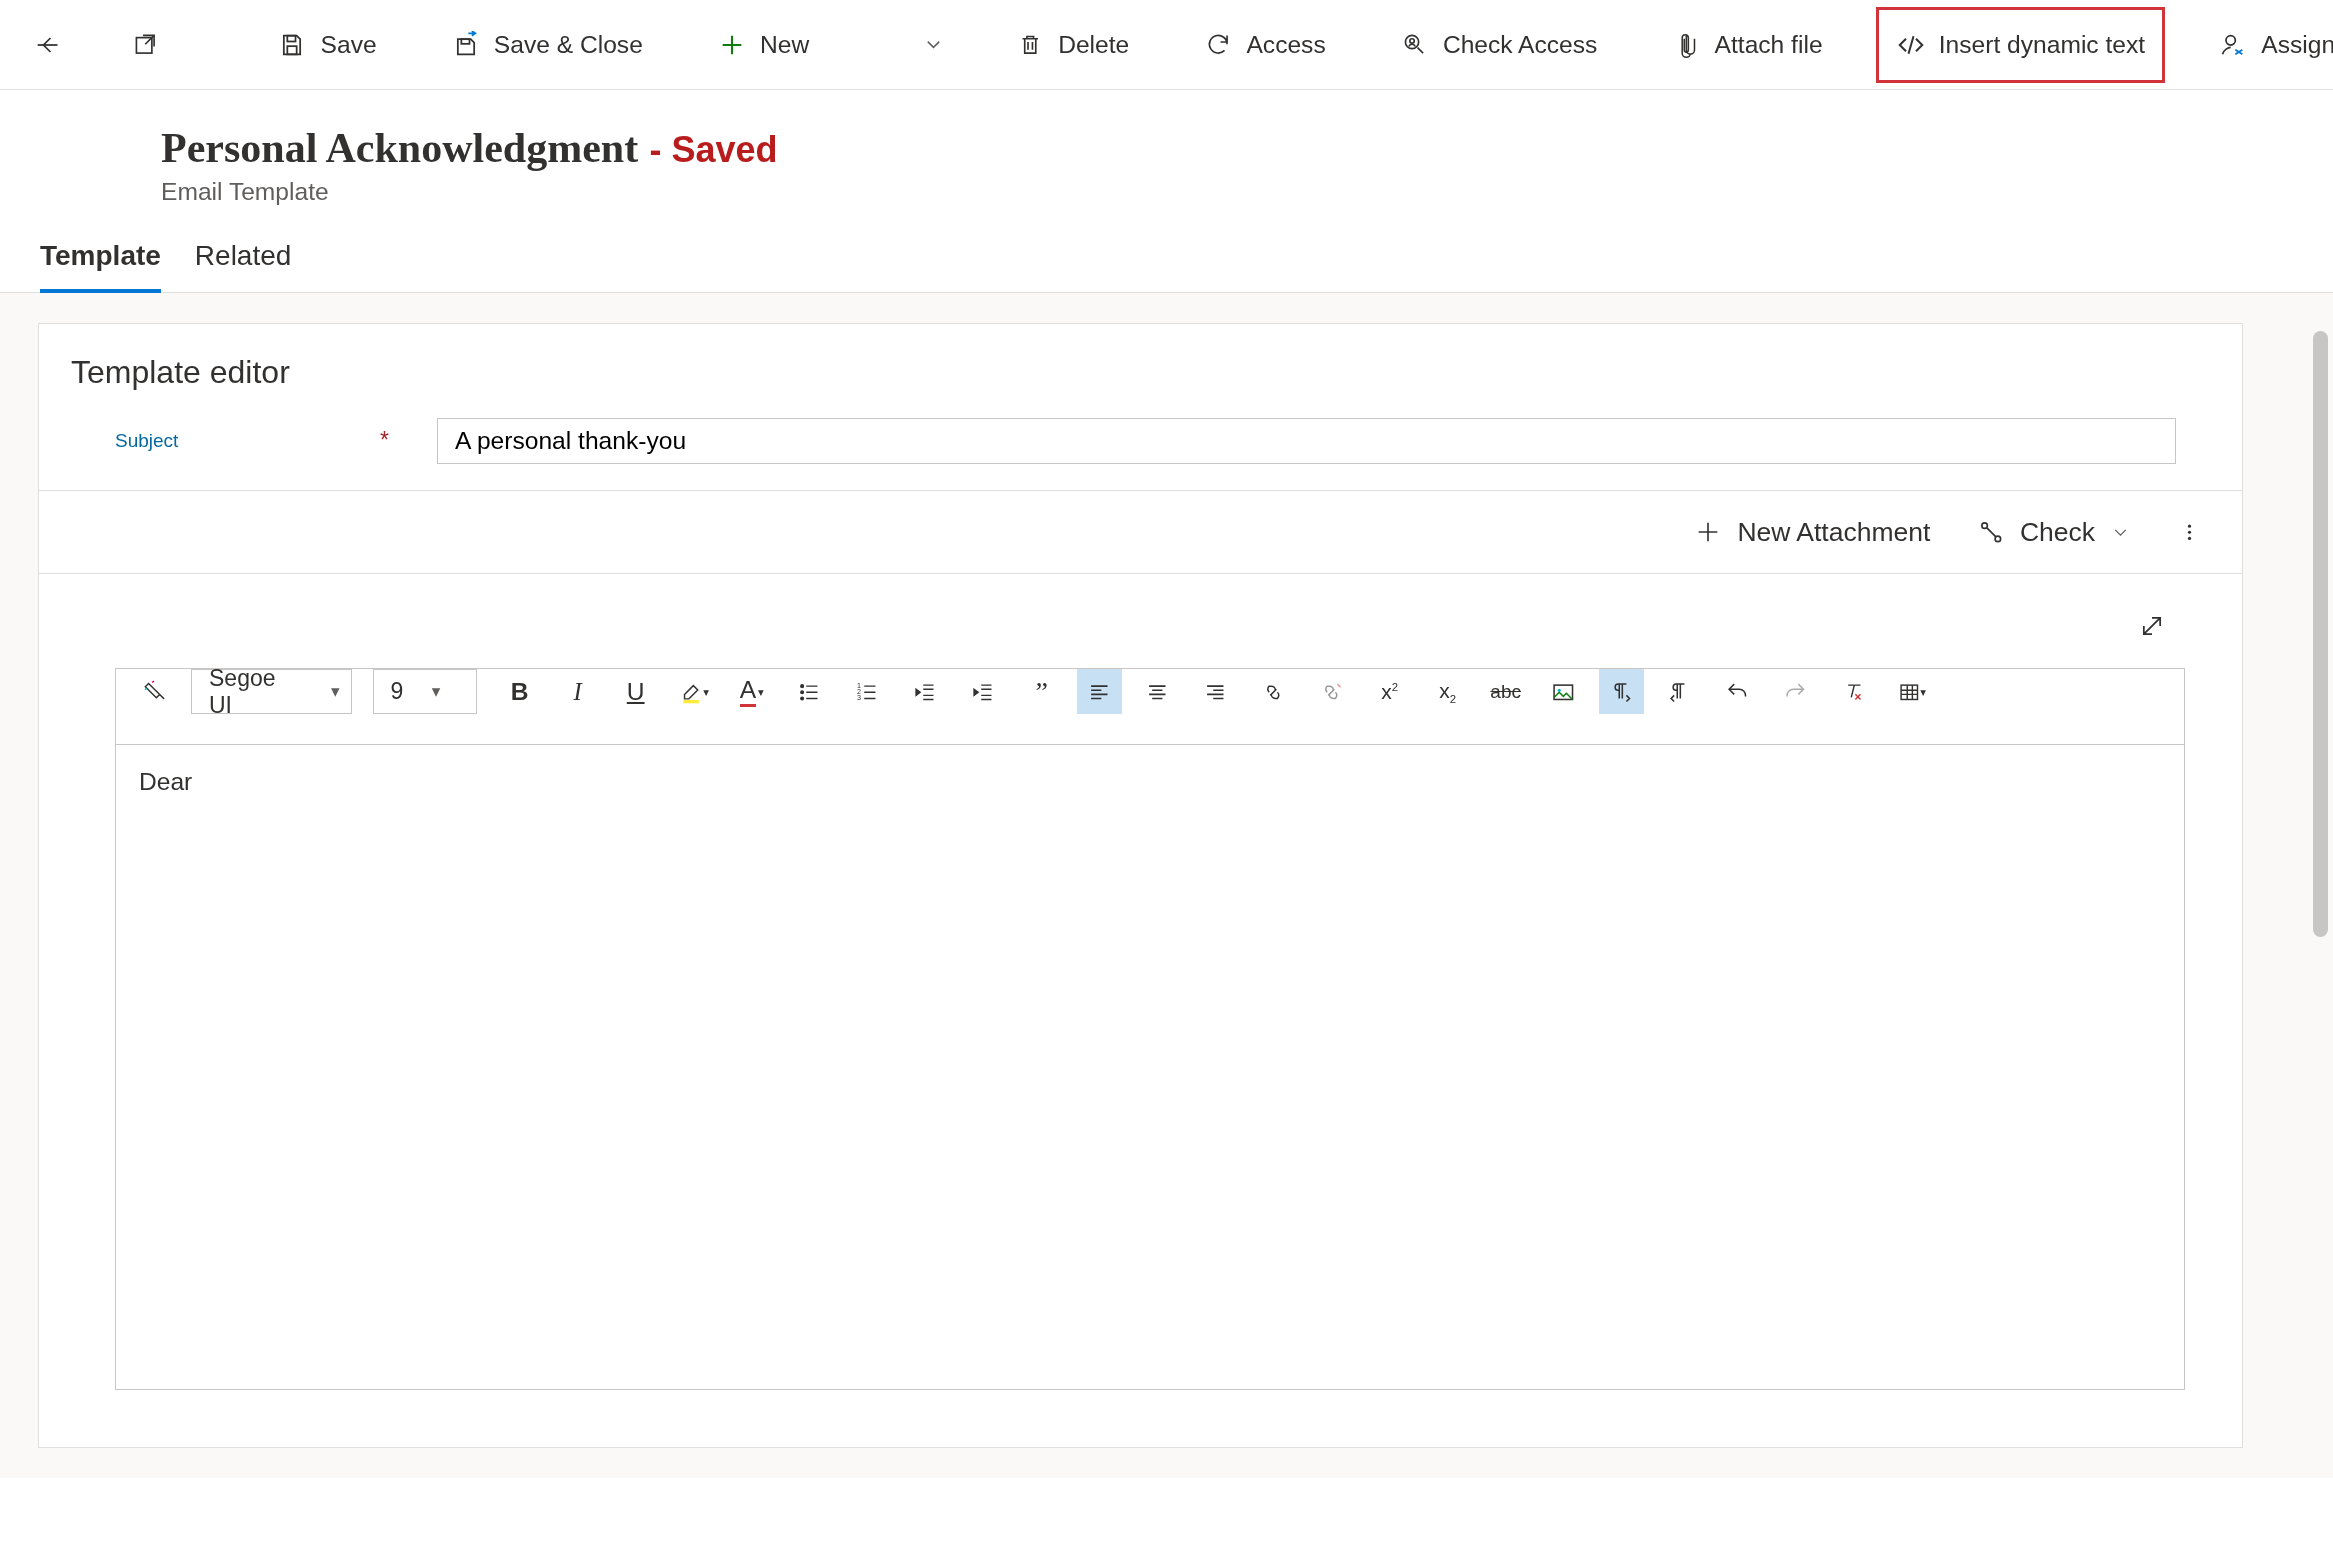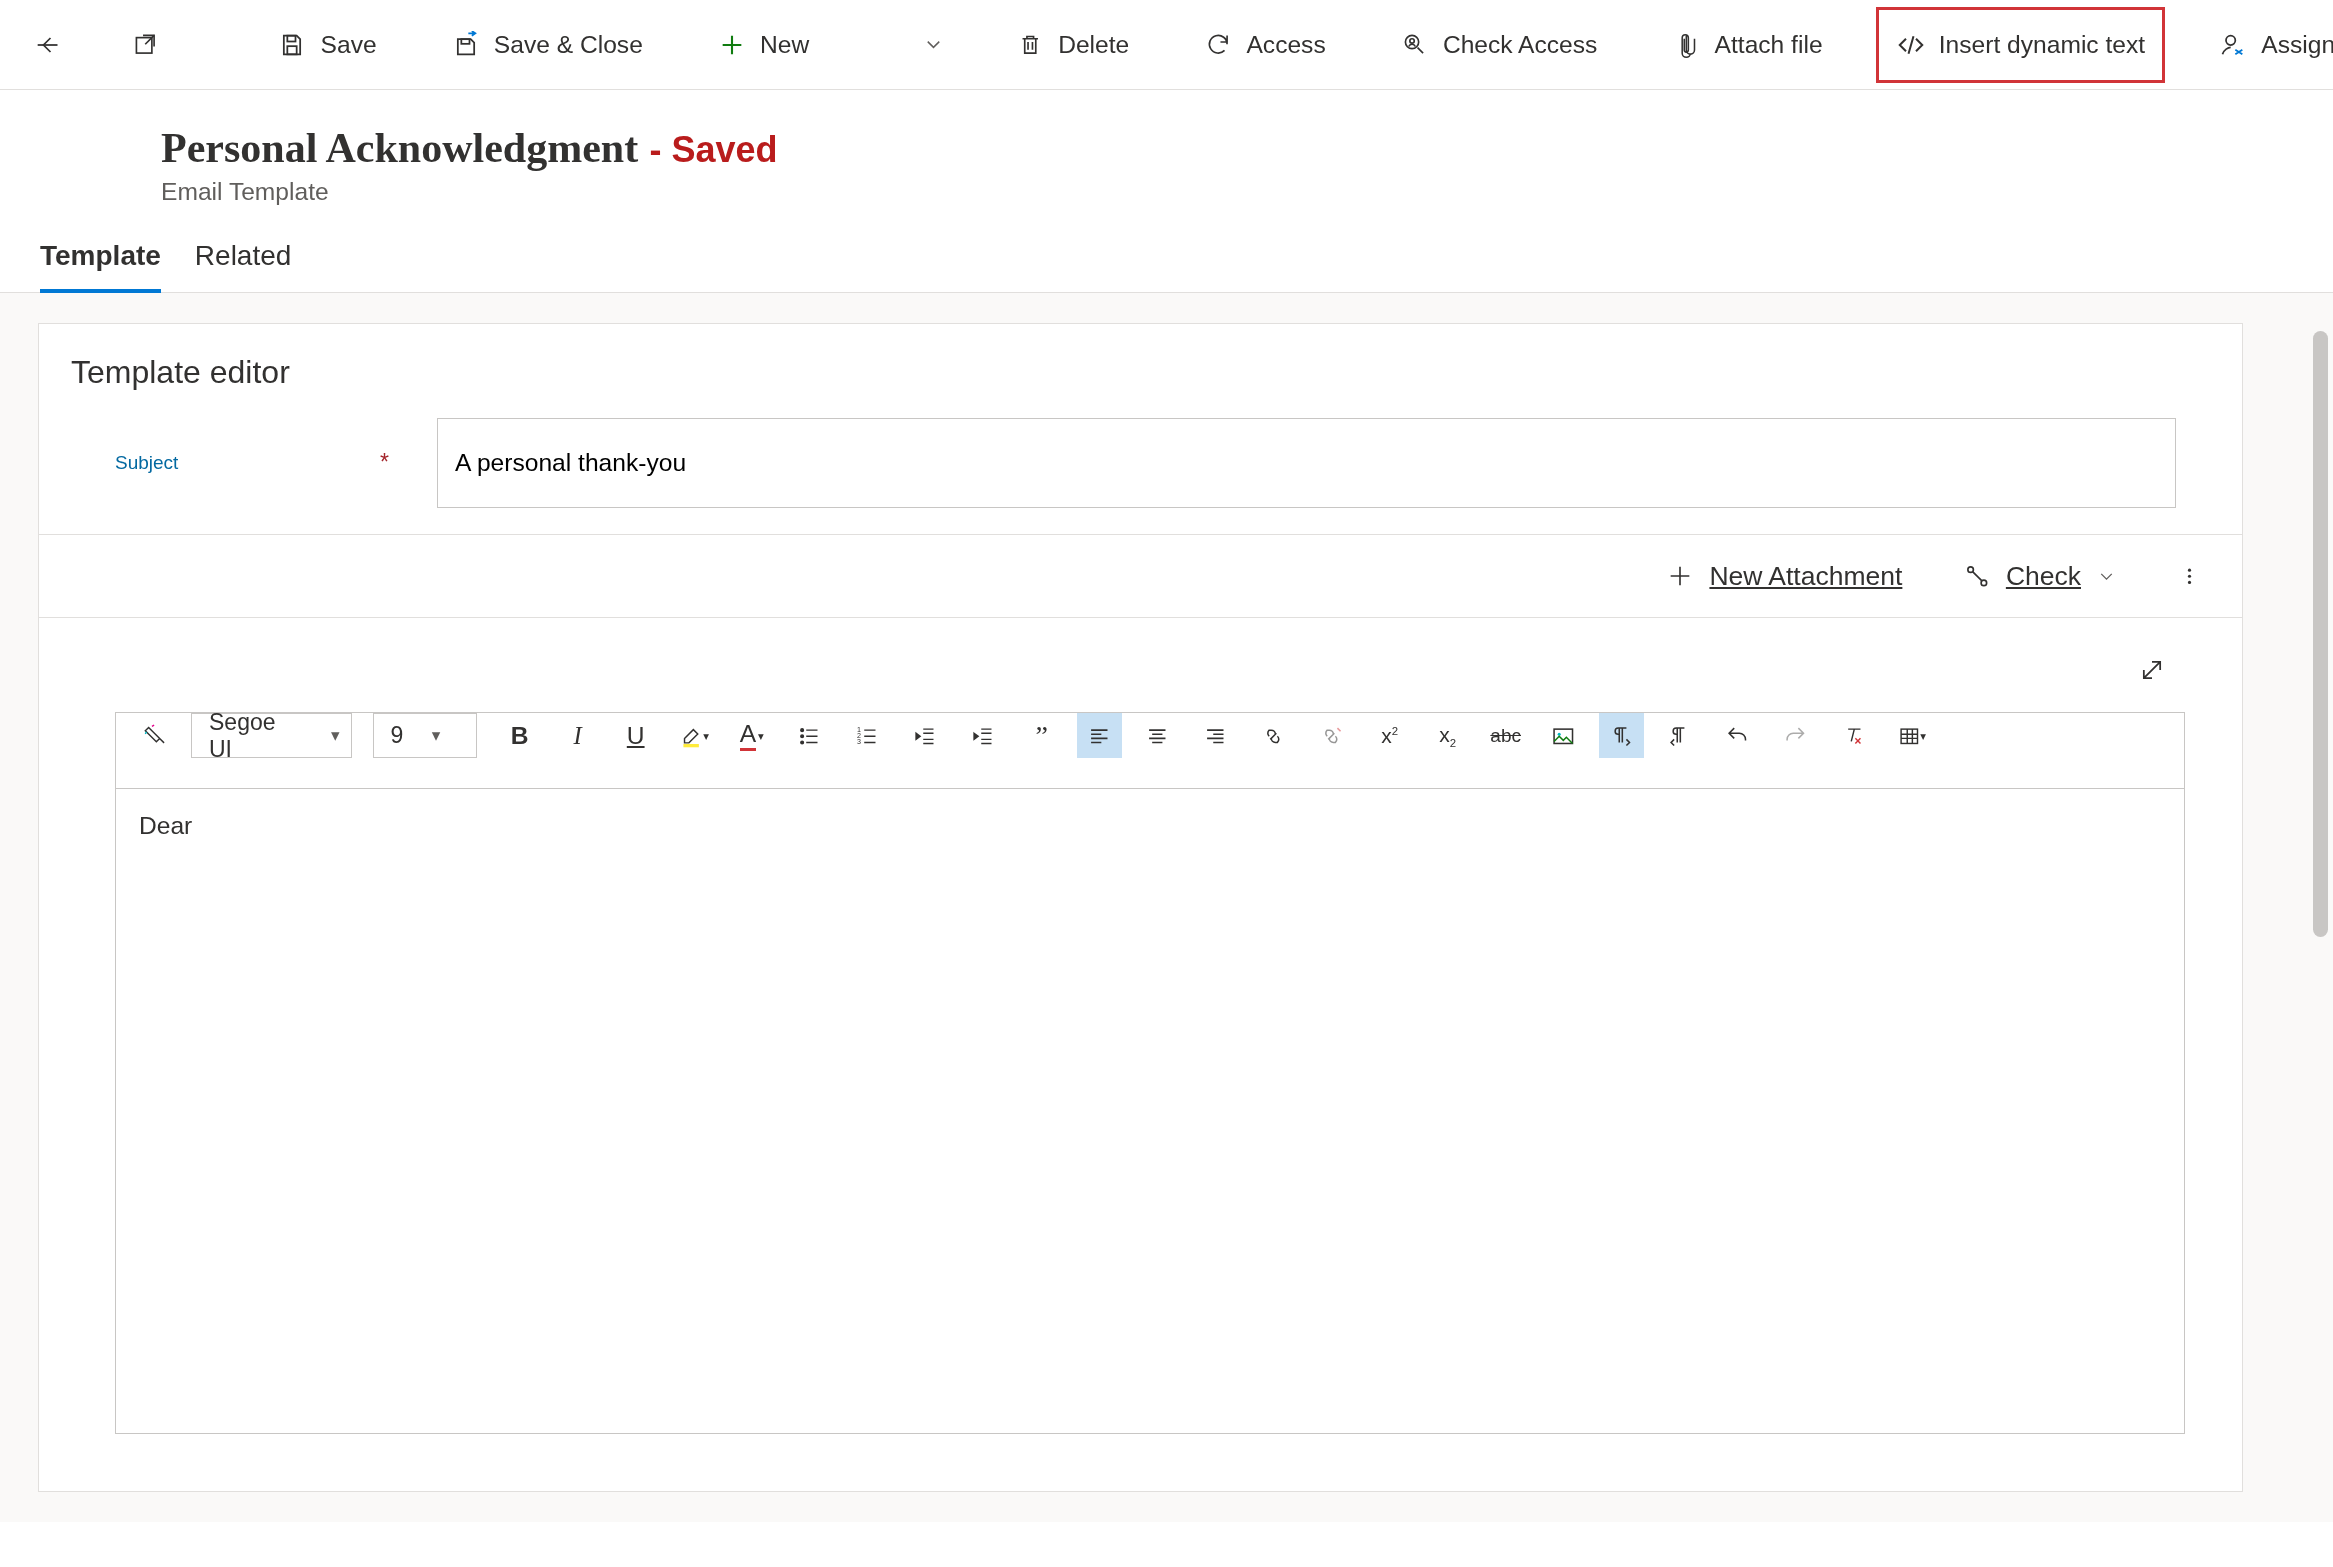--- a/index.html
+++ b/index.html
@@ -108,32 +108,31 @@
   }
   .field-req {
     color: #a4262c;
     font-size: 23px;
     width: 57px;
   }
   .field-input {
     flex: 1;
     border: 0.9px solid #c8c6c4;
     font-size: 24.6px;
-    padding: 30px 17px;
+    padding: 8px 17px;
     outline: none;
     margin-right: 9.5px;
   }
   
   .attach-bar {
     display: flex; align-items: center; justify-content: flex-end;
     height: 83px;
     border-bottom: 0.9px solid #e1dfdd;
     padding-right: 19px;
-    gap: 16px;
-    text-decoration: underline;
+    gap: 2px;
   }
   .attach-btn, .flow-btn, .more-btn {
     display: flex; align-items: center; gap: 15px;
     font-size: 26.5px;
     padding: 0 23px;
     height: 57px;
     cursor: pointer;
   }
   
   .expand-row {

